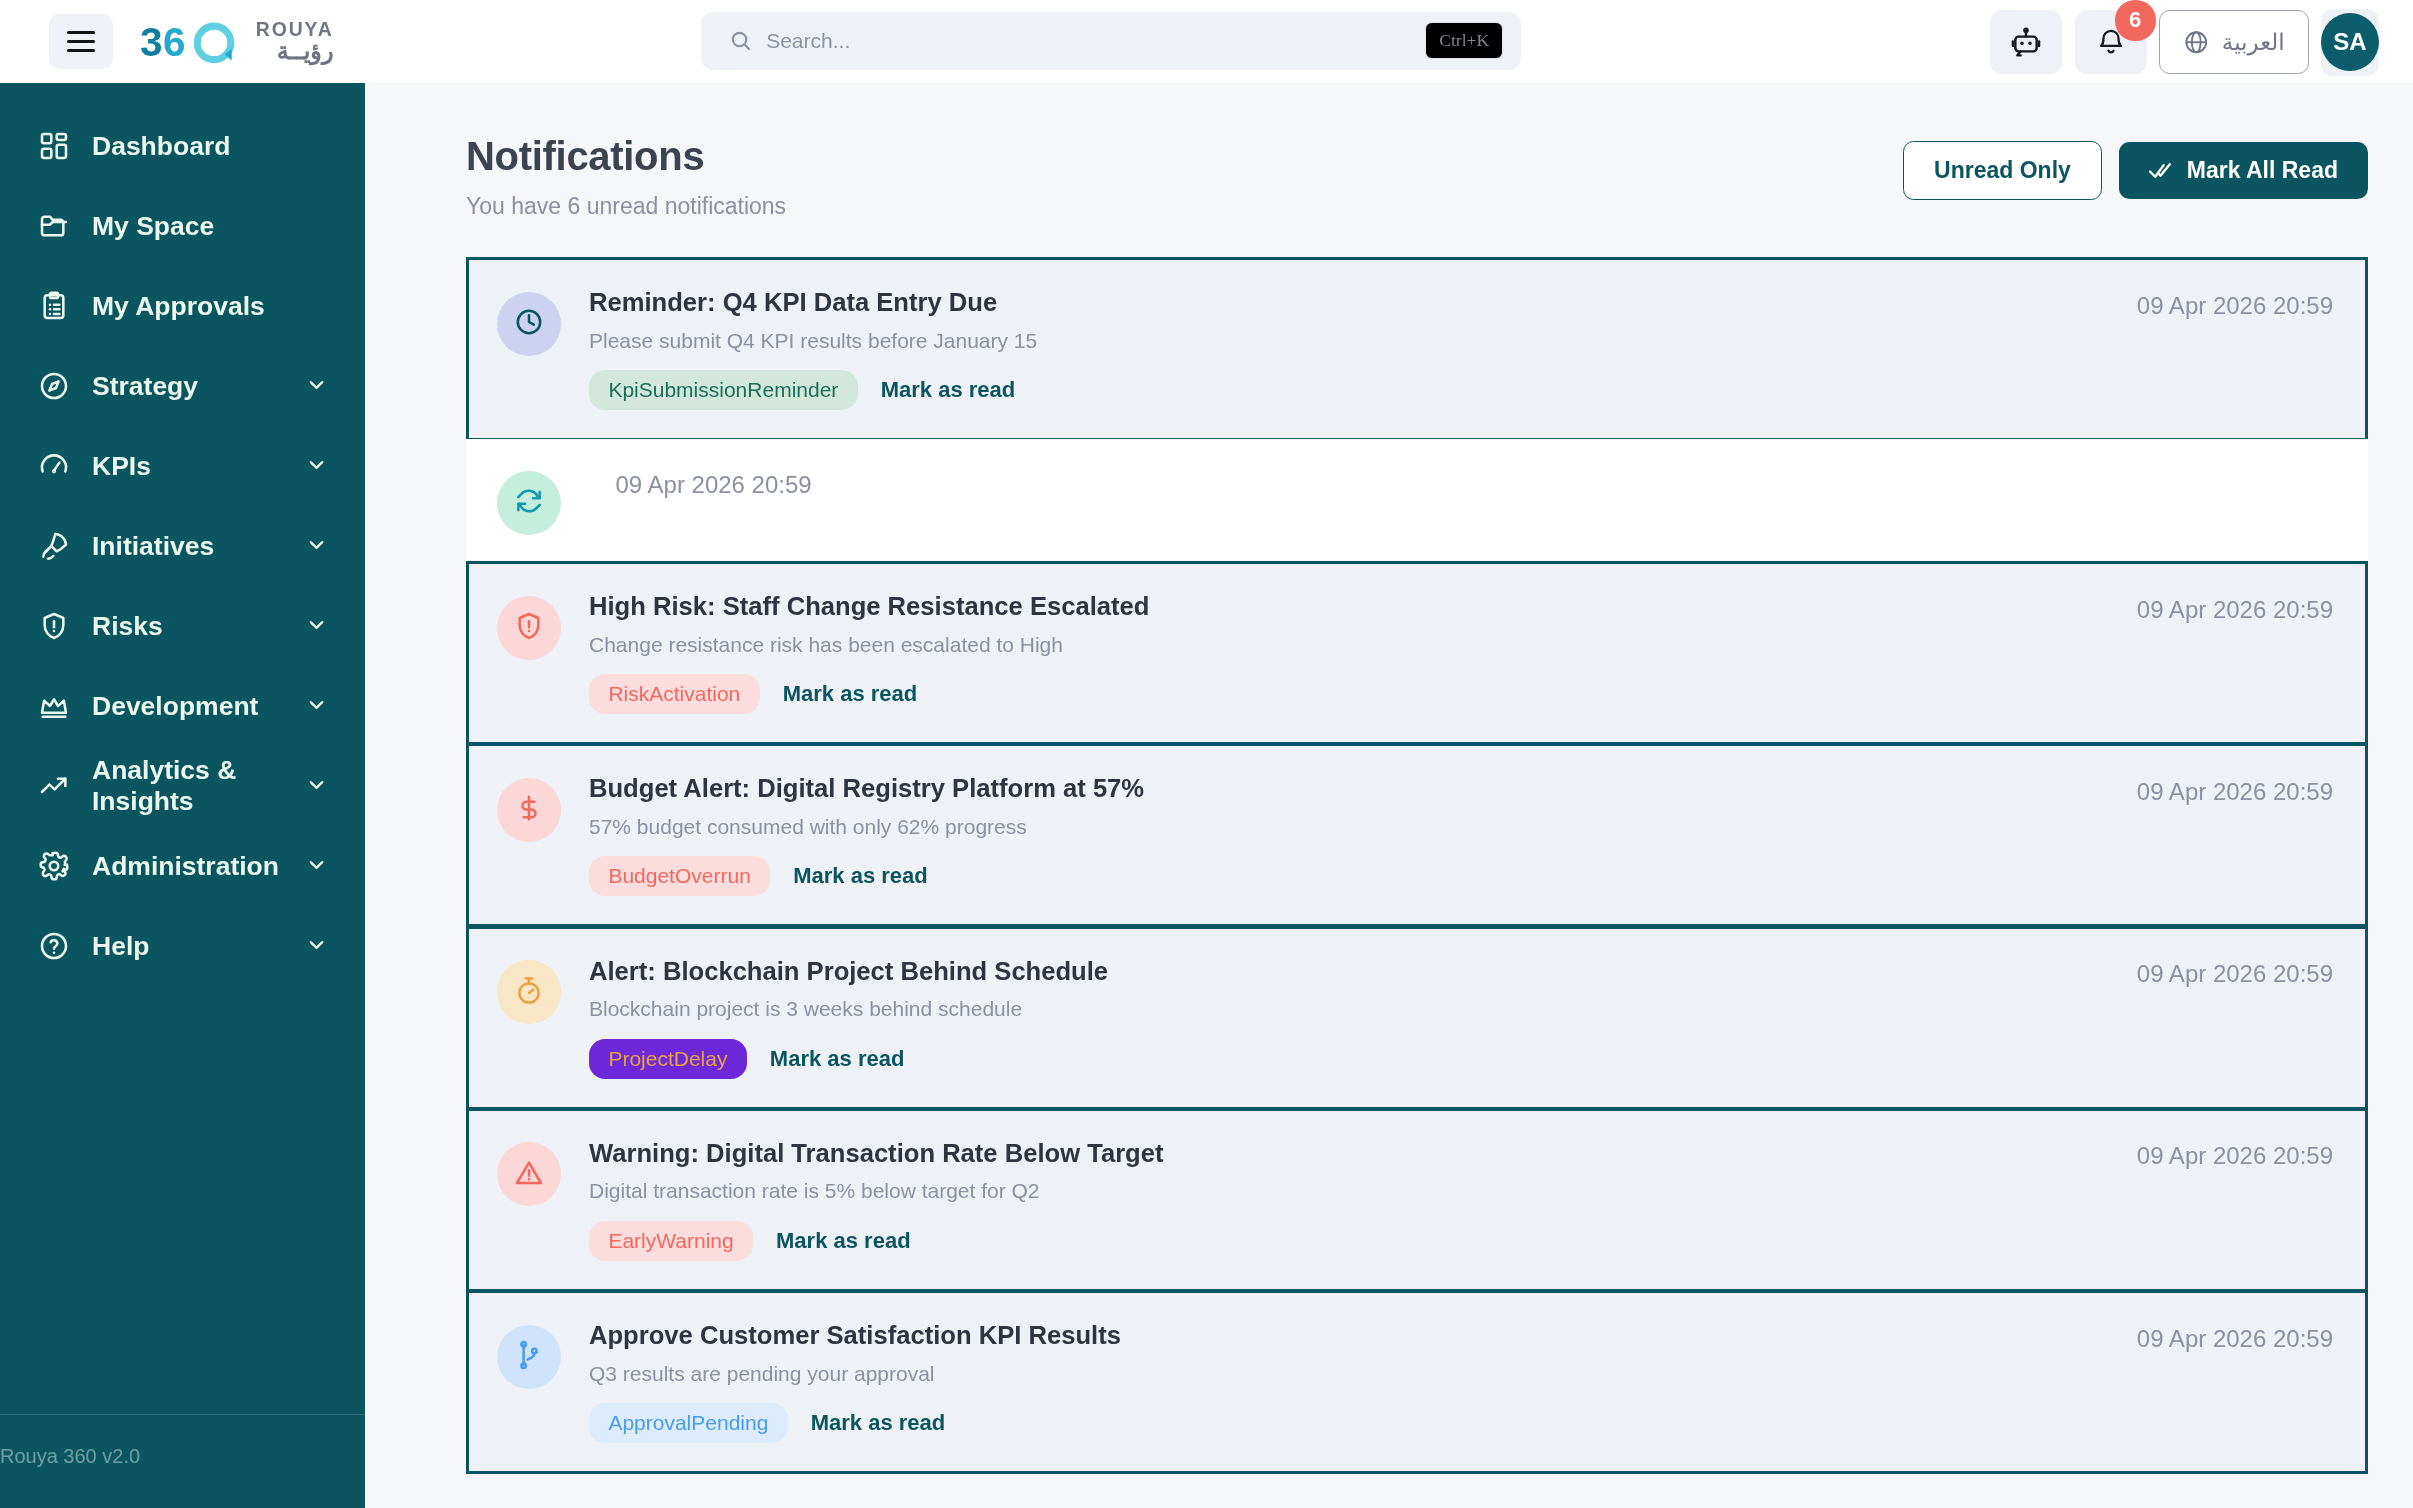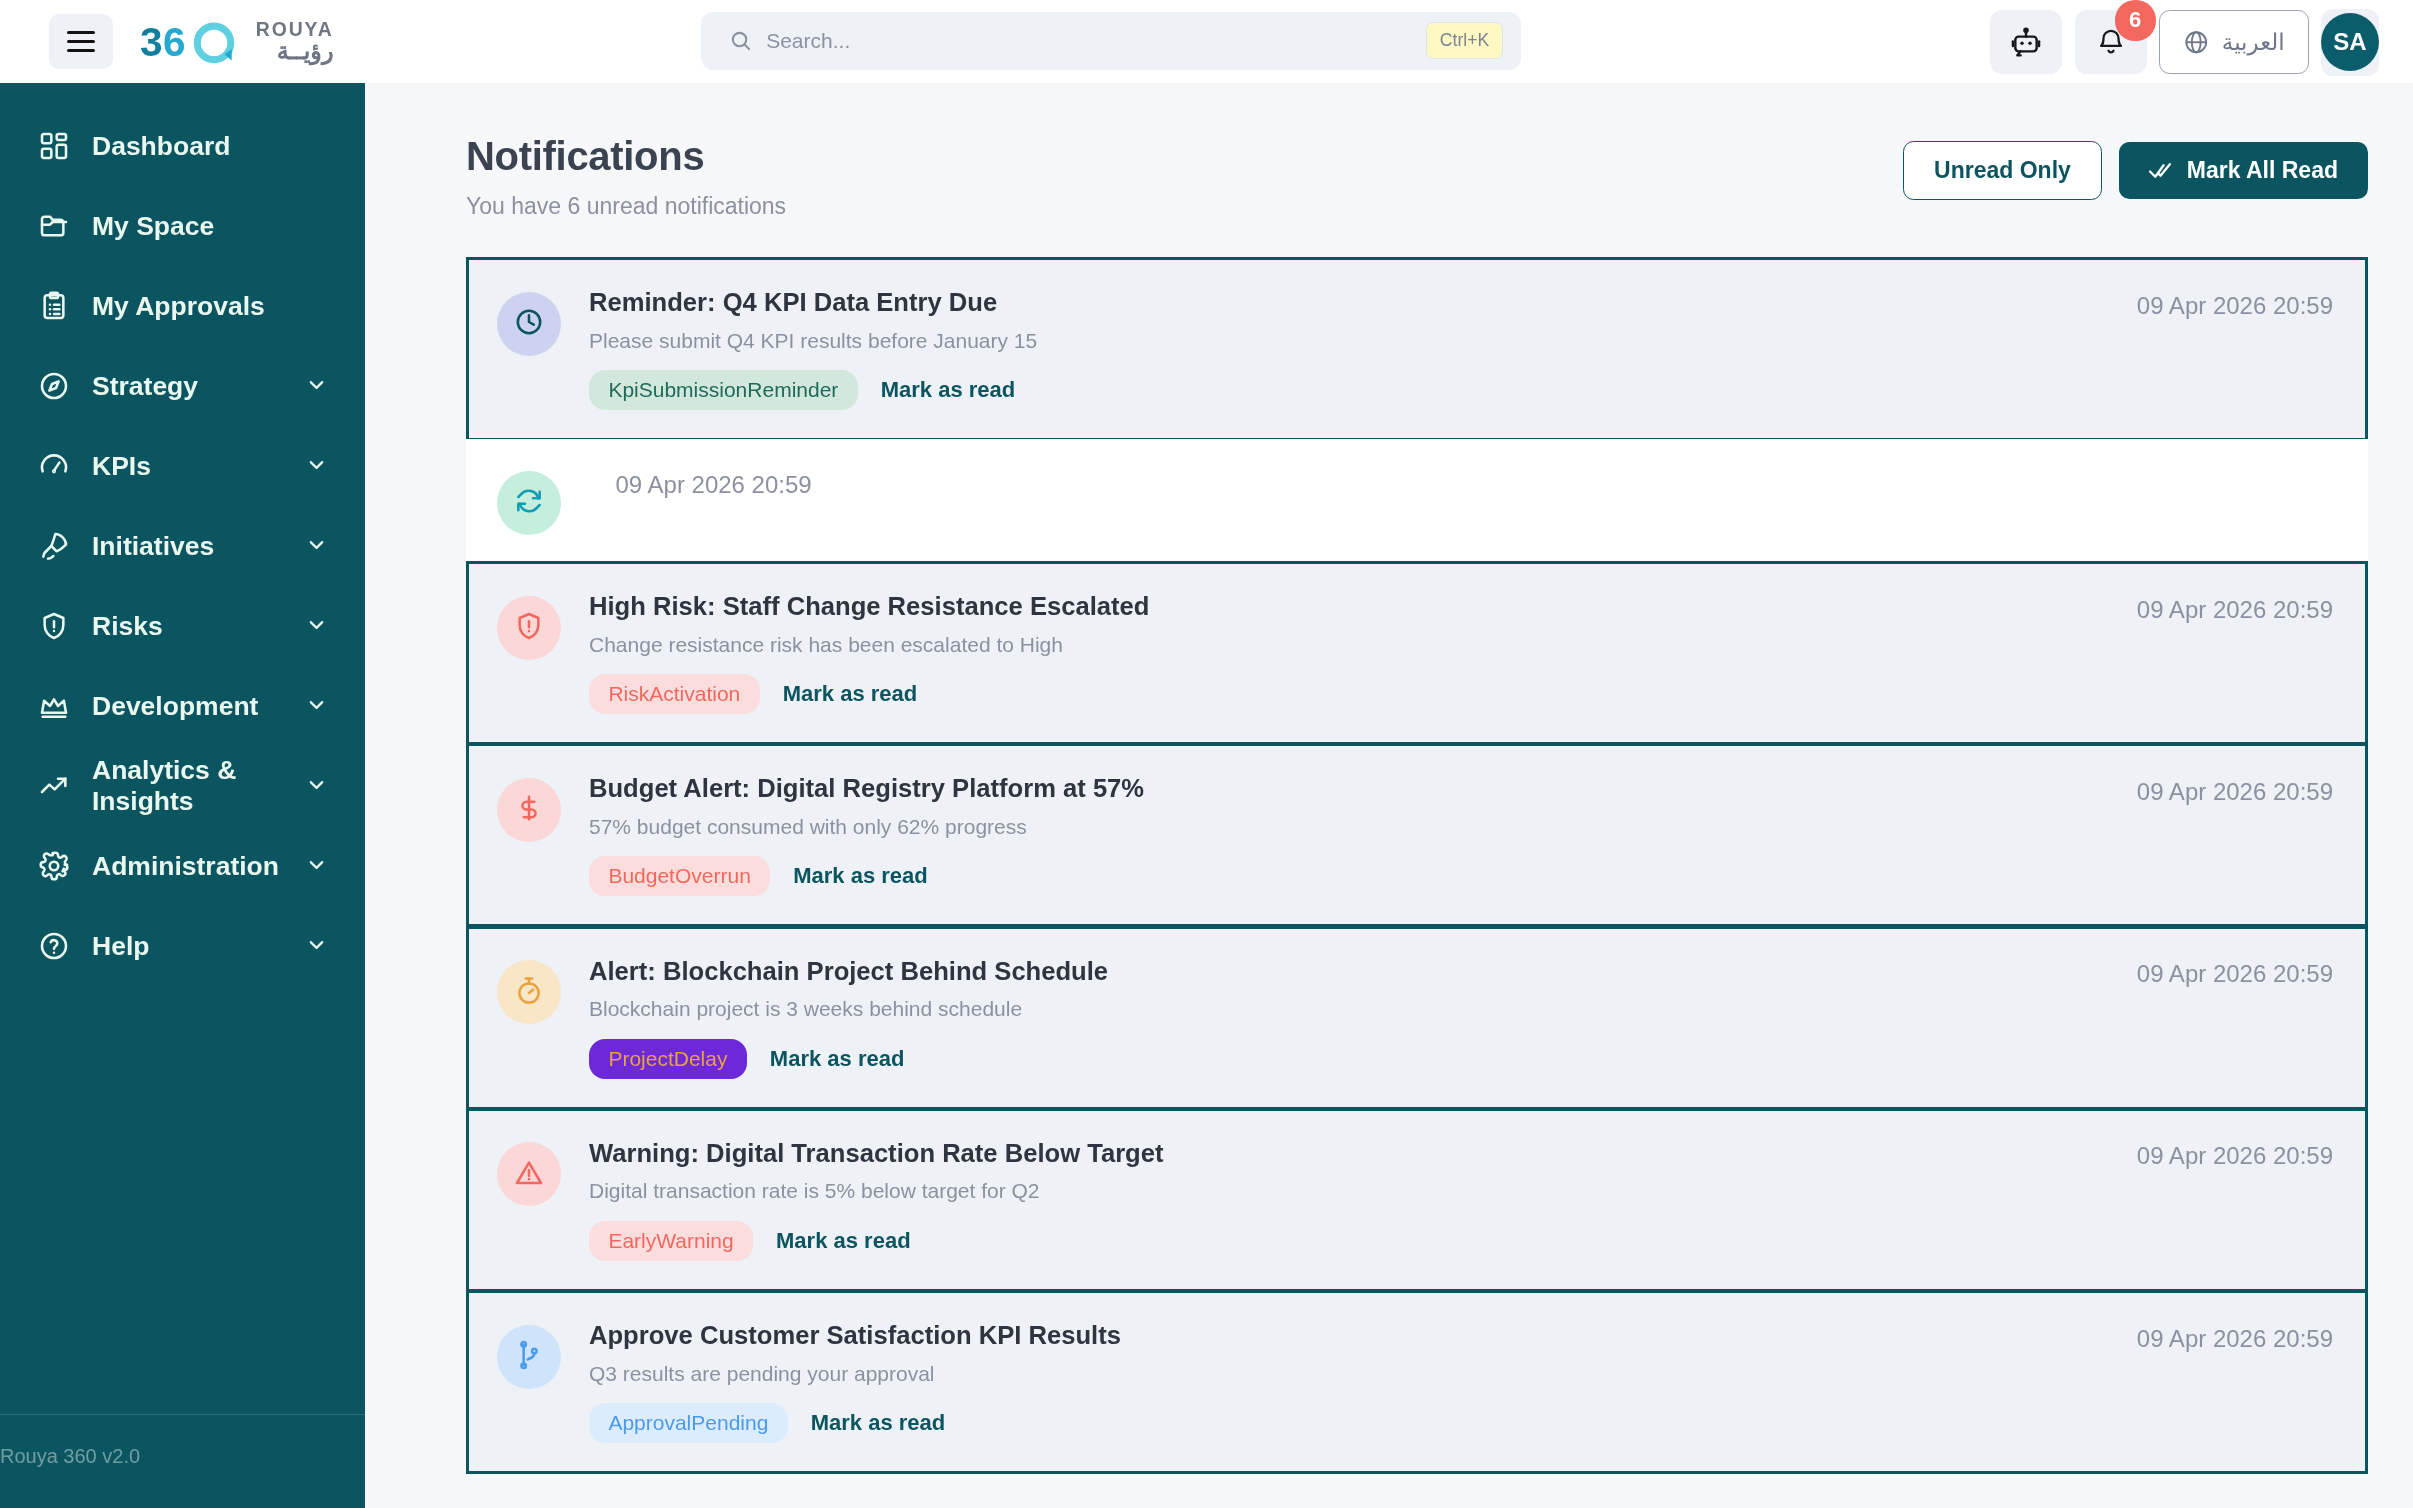--- a/index.html
+++ b/index.html
@@ -35,22 +35,22 @@
 
   .search {
     position: absolute; left: 701px; top: 11.5px;
     width: 820px; height: 58px;
     background: #eef1f6; border-radius: 12.3px;
     display: flex; align-items: center; padding: 0 17.6px;
   }
   .search-icon { width: 23px; height: 23px; margin-left: 10.6px; margin-right: 14px; flex:none; }
   .search-ph { color: #8b91a0; font-size: 21px; flex: 1; }
   .kbd {
-    background: #fef9c3; border: 0.9px solid #dfe3ea; border-radius: 7px;
-    color: #7b8394; font-size: 17.6px; padding: 7px 13.2px;
+    background: #000000; border: 0.9px solid #dfe3ea; border-radius: 7px;
+    color: #7b8394; font-size: 17.6px; padding: 7px 13.2px; font-family: Liberation Serif, serif;
   }
 
   .top-actions { position: absolute; right: 34px; top: 8.8px; display: flex; align-items: center; gap: 12.3px; }
   .icon-btn {
     width: 72px; height: 64px; background: #eef1f6; border-radius: 12.3px;
     display: flex; align-items: center; justify-content: center; position: relative; cursor: pointer;
   }
   .badge {
     position: absolute; top: -10.6px; right: -8.8px;
     min-width: 41px; height: 41px; border-radius: 20px;

